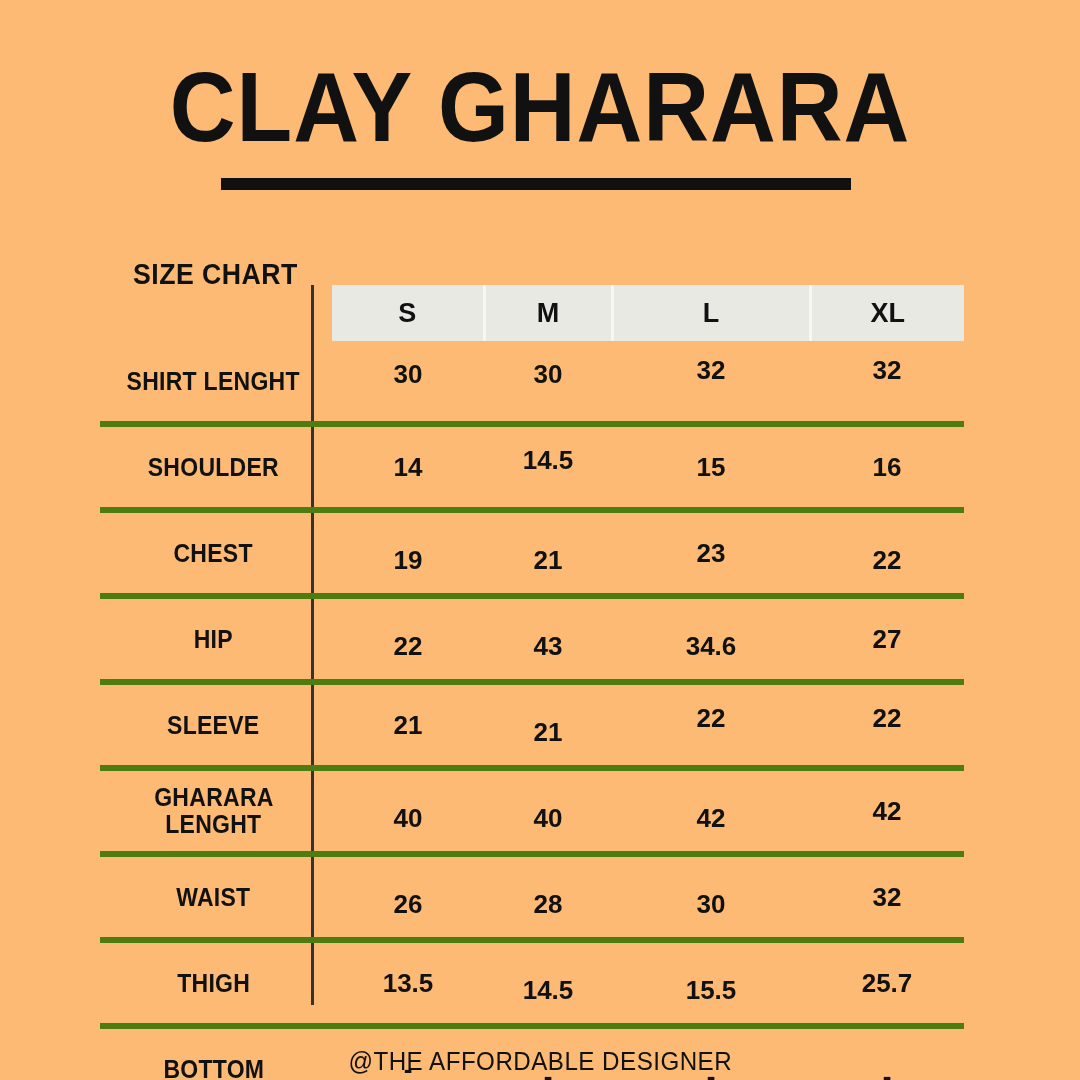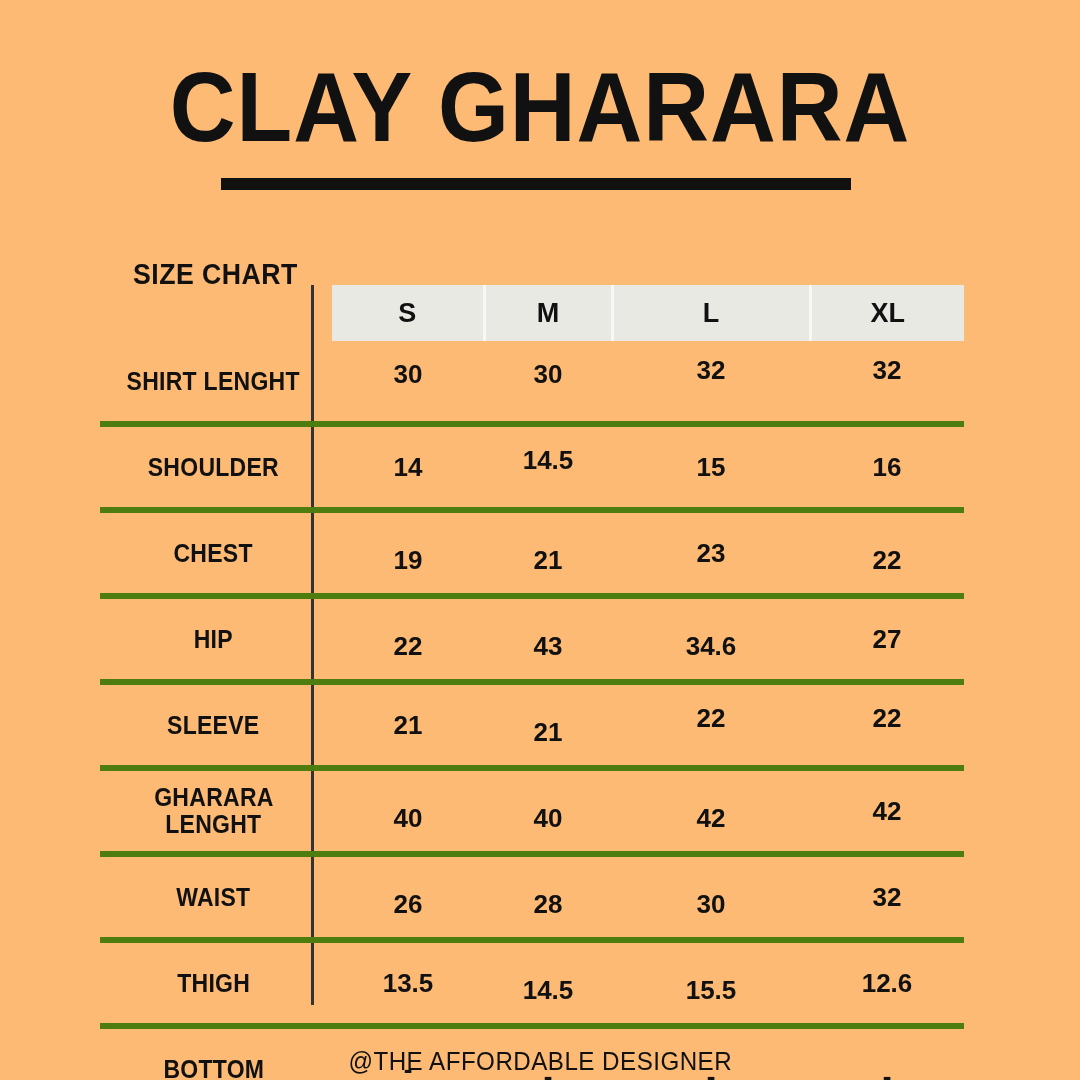--- a/index.html
+++ b/index.html
@@ -246,21 +246,21 @@
           <td><span class="n-dn">28</span></td>
           <td><span class="n-dn">30</span></td>
           <td><span>32</span></td>
         </tr>
 
         <tr>
           <td class="rowlabel"><span>THIGH</span></td>
           <td><span>13.5</span></td>
           <td><span class="n-dn">14.5</span></td>
           <td><span class="n-dn">15.5</span></td>
-          <td><span>12.6</span></td>
+          <td><span>25.7</span></td>
         </tr>
 
         <tr>
           <td class="rowlabel"><span>BOTTOM</span></td>
           <td><span>-</span></td>
           <td><span class="n-dn">-</span></td>
           <td><span class="n-dn">-</span></td>
           <td><span class="n-dn">-</span></td>
         </tr>
 

